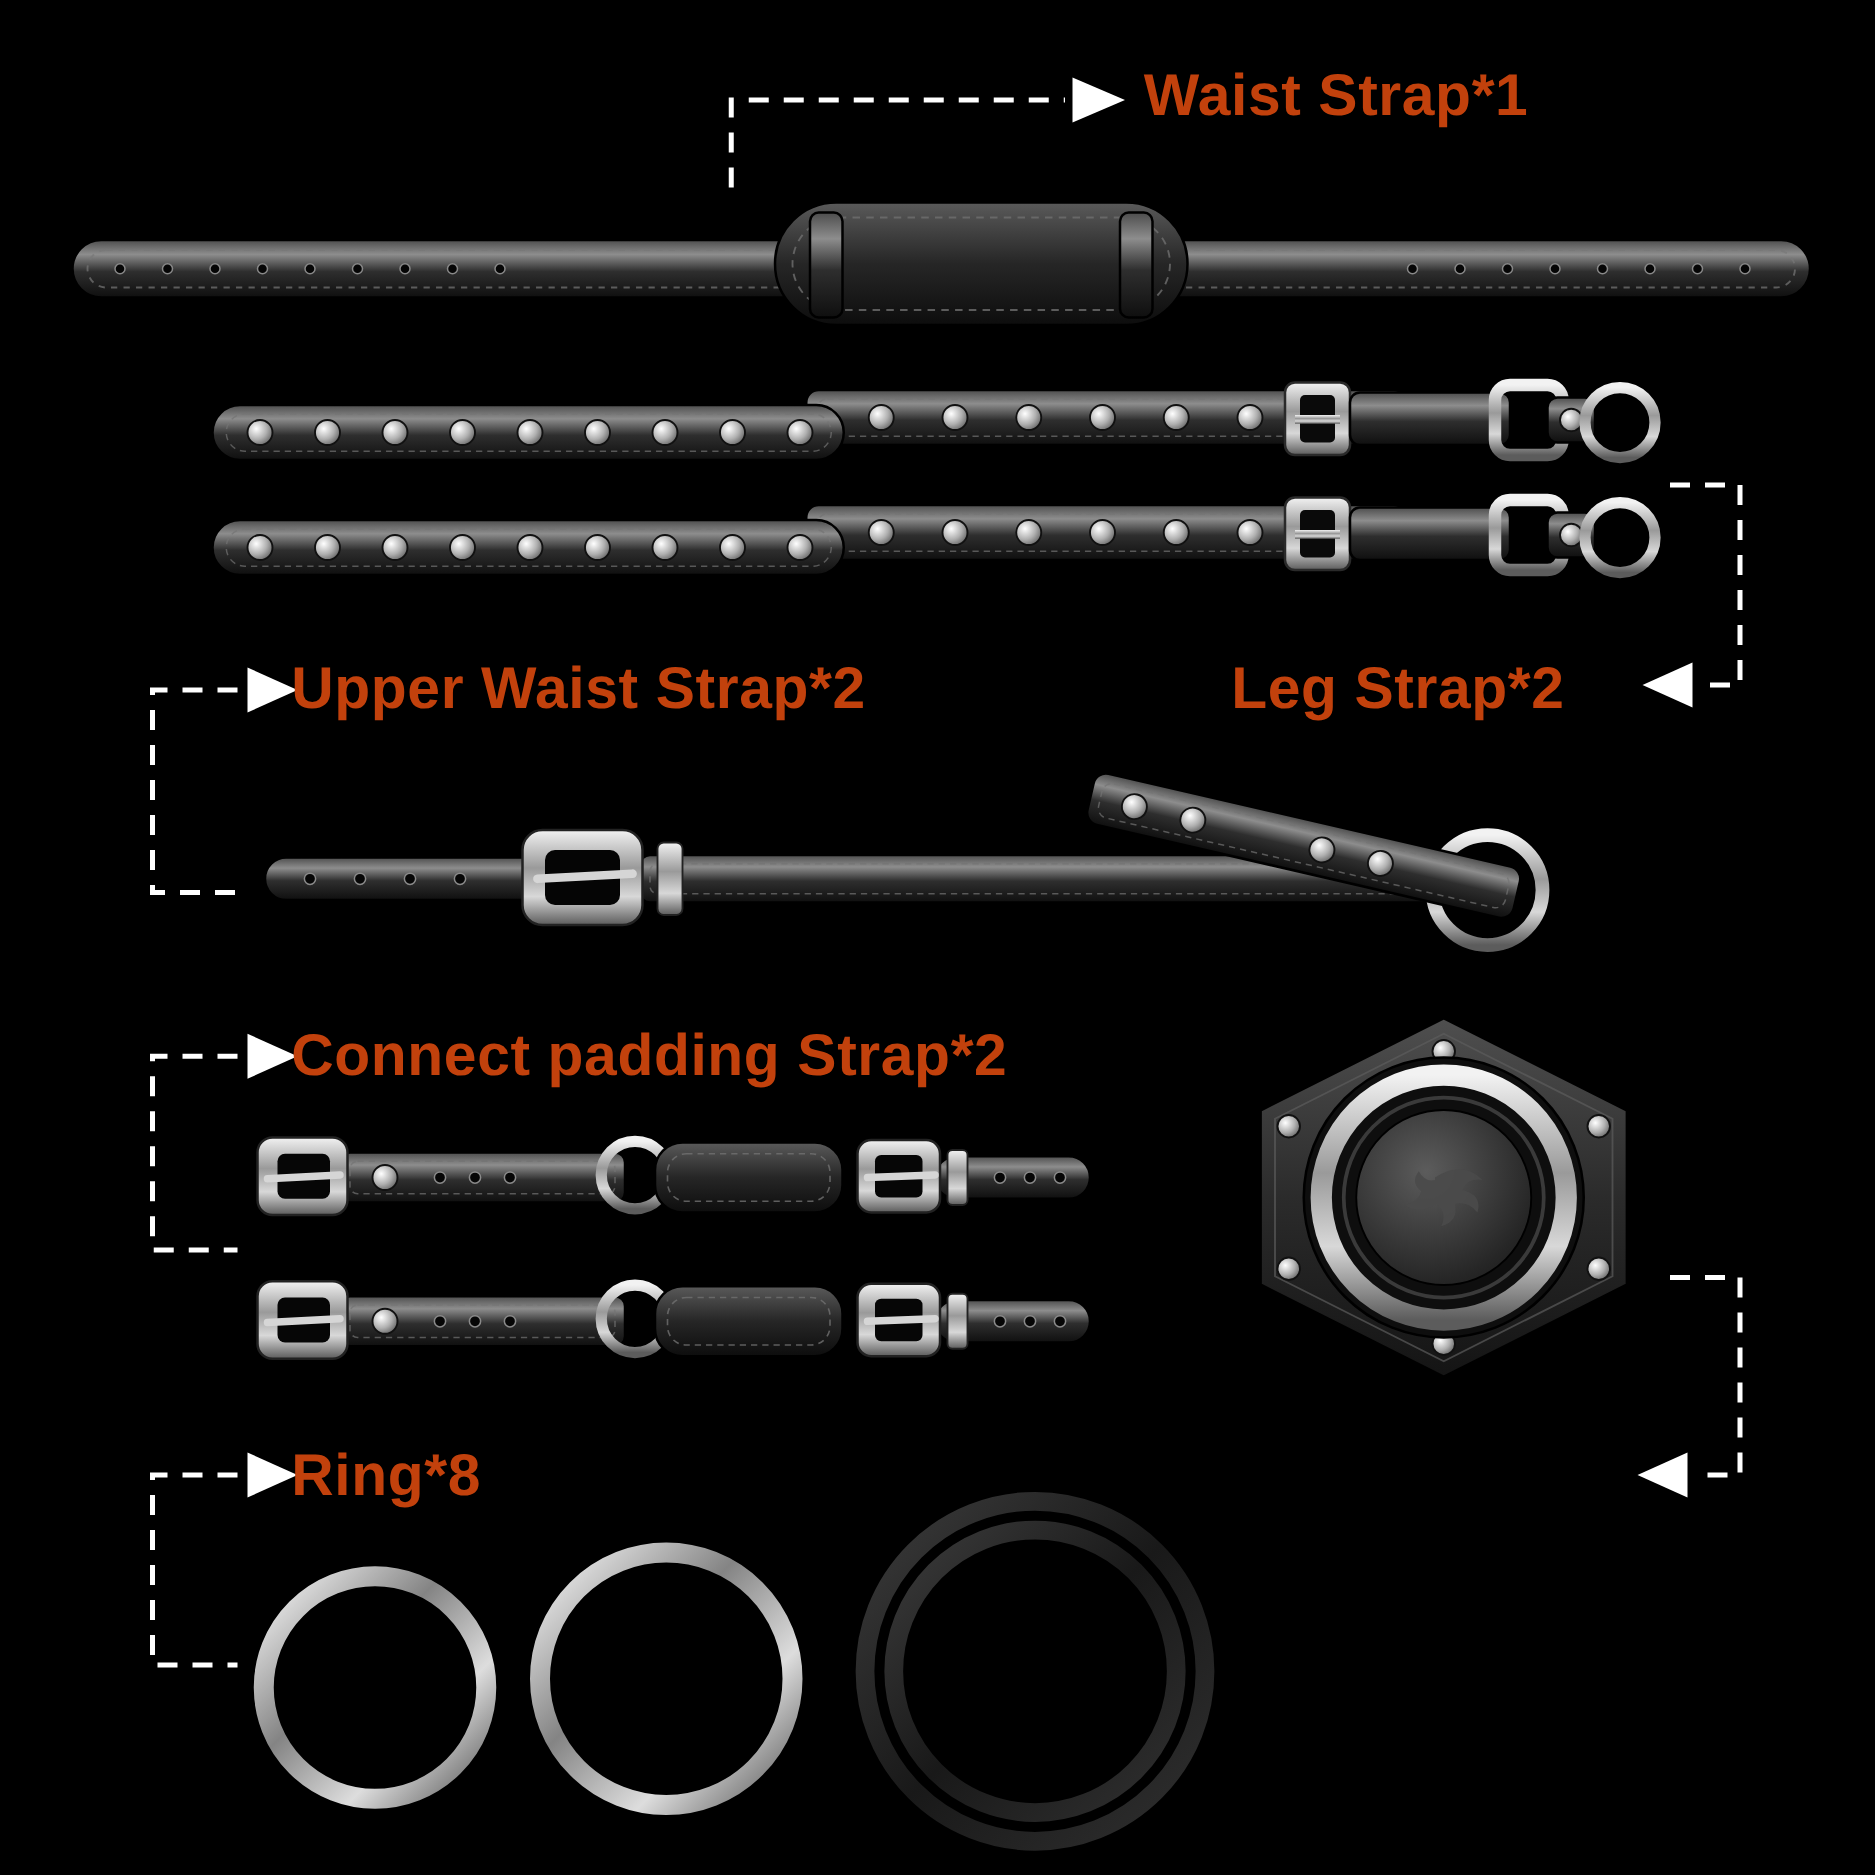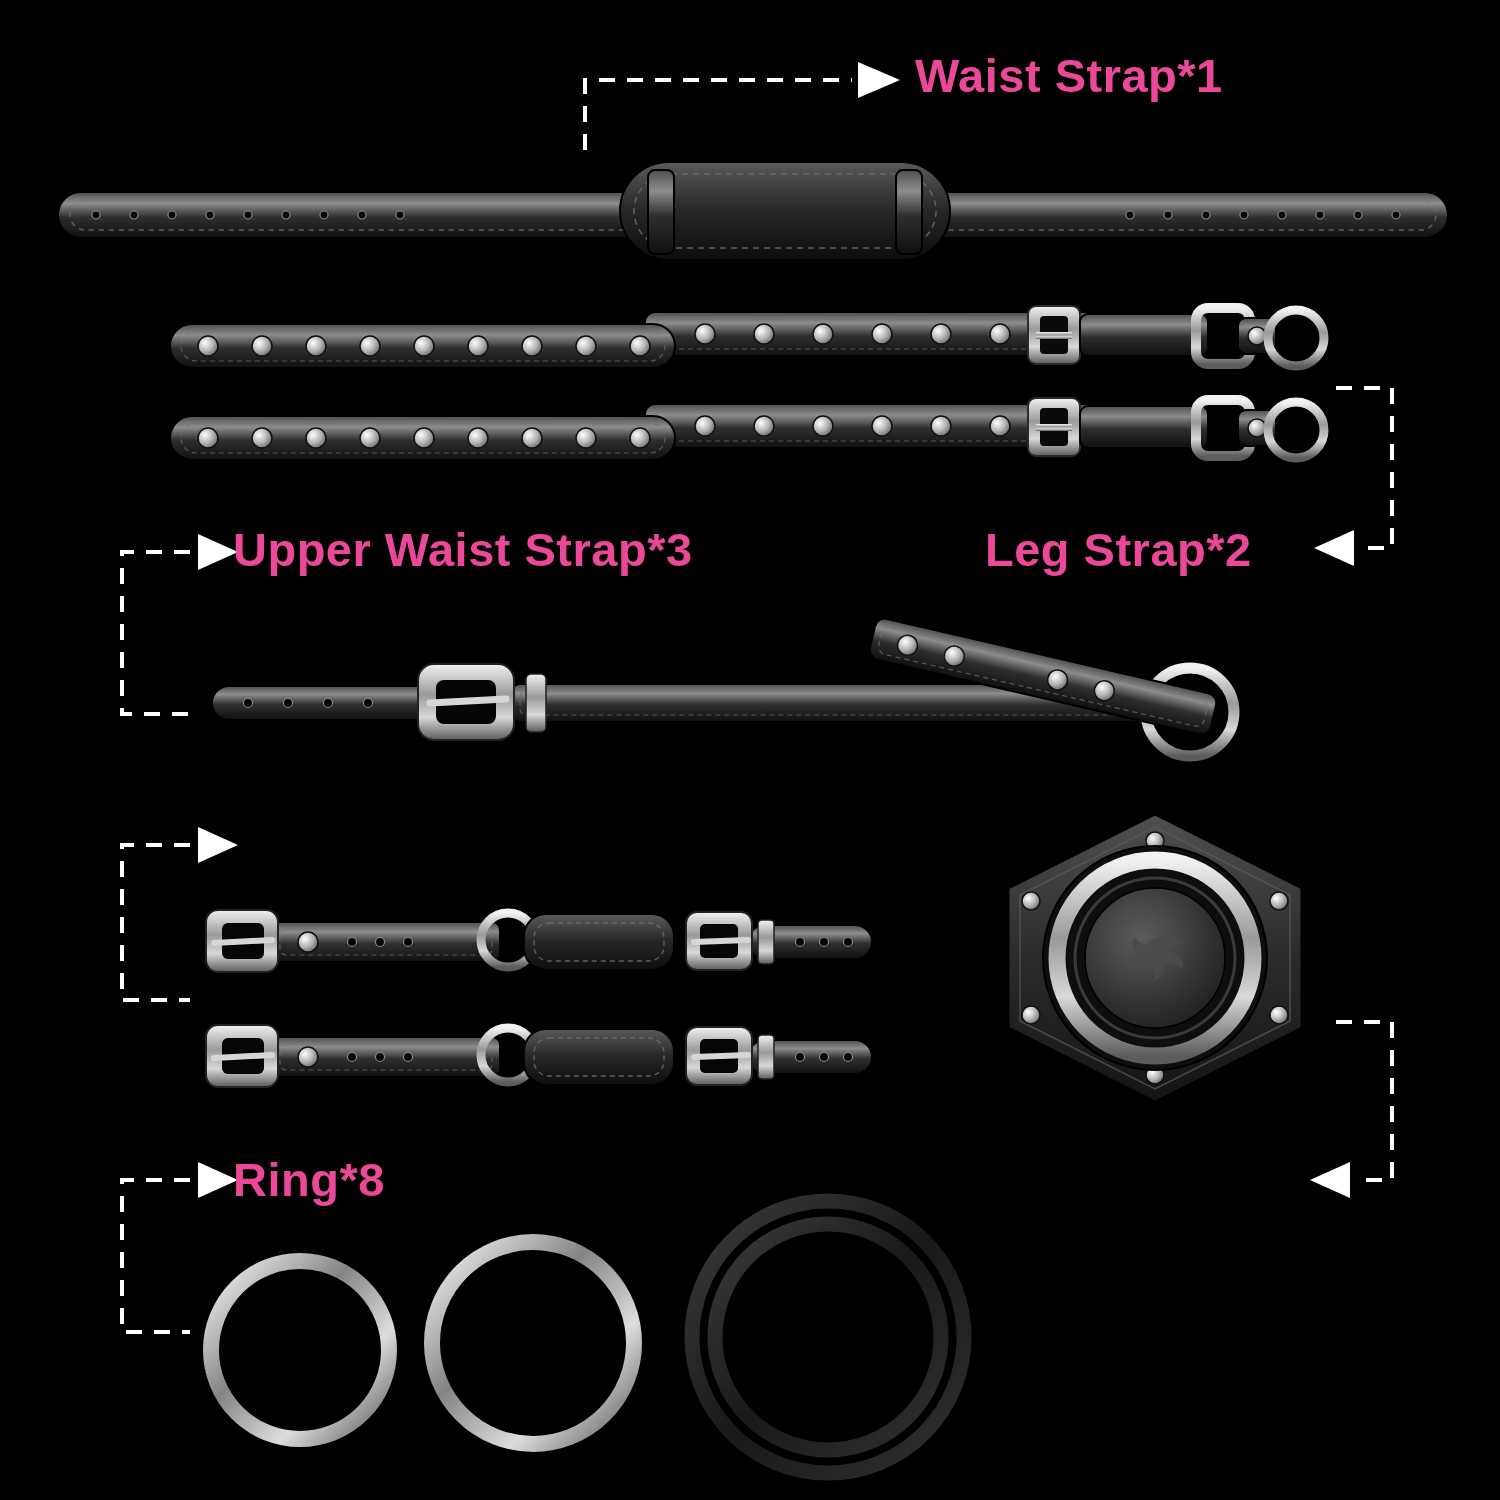--- a/index.html
+++ b/index.html
@@ -1,19 +1,19 @@
 <!DOCTYPE html>
 <html><head>
 <meta charset="utf-8">
 <style>
   html,body{margin:0;padding:0;background:#000;}
   .stage{position:relative;width:1500px;height:1500px;background:#000;overflow:hidden;
          font-family:"Liberation Sans",sans-serif;}
   .layer{position:absolute;left:0;top:0;}
-  .label{position:absolute;color:#ec4899;font-size:47px;font-weight:bold;
+  .label{position:absolute;color:#c2410c;font-size:47px;font-weight:bold;
          letter-spacing:.5px;white-space:nowrap;line-height:1.1;}
 </style>
 </head>
 <body>
 
 <div class="stage">
 
   <svg class="layer" width="1500" height="1500" viewBox="0 0 1500 1500" xmlns="http://www.w3.org/2000/svg" xmlns:xlink="http://www.w3.org/1999/xlink">
     <defs>
       <linearGradient id="strapV" x1="0" y1="0" x2="0" y2="1">
@@ -220,17 +220,18 @@
       <circle cx="300" cy="1350" r="89" fill="none" stroke="url(#ringG)" stroke-width="16"></circle>
       <circle cx="533" cy="1343" r="101" fill="none" stroke="url(#ringG)" stroke-width="16"></circle>
       <g>
         <circle cx="828" cy="1337" r="136" fill="none" stroke="url(#rubberG)" stroke-width="15"></circle>
         <circle cx="828" cy="1337" r="113" fill="none" stroke="url(#rubberG)" stroke-width="15"></circle>
       </g>
     </g>
   </svg>
 
   <div class="label" style="left:915px;top:50px">Waist Strap*1</div>
-  <div class="label" style="left:233px;top:524px">Upper Waist Strap*3</div>
+  <div class="label" style="left:233px;top:524px">Upper Waist Strap*2</div>
   <div class="label" style="left:985px;top:524px">Leg Strap*2</div>
+  <div class="label" style="left:233px;top:818px">Connect padding Strap*2</div>
   <div class="label" style="left:233px;top:1154px">Ring*8</div>
 
 </div>
 
 </body></html>

